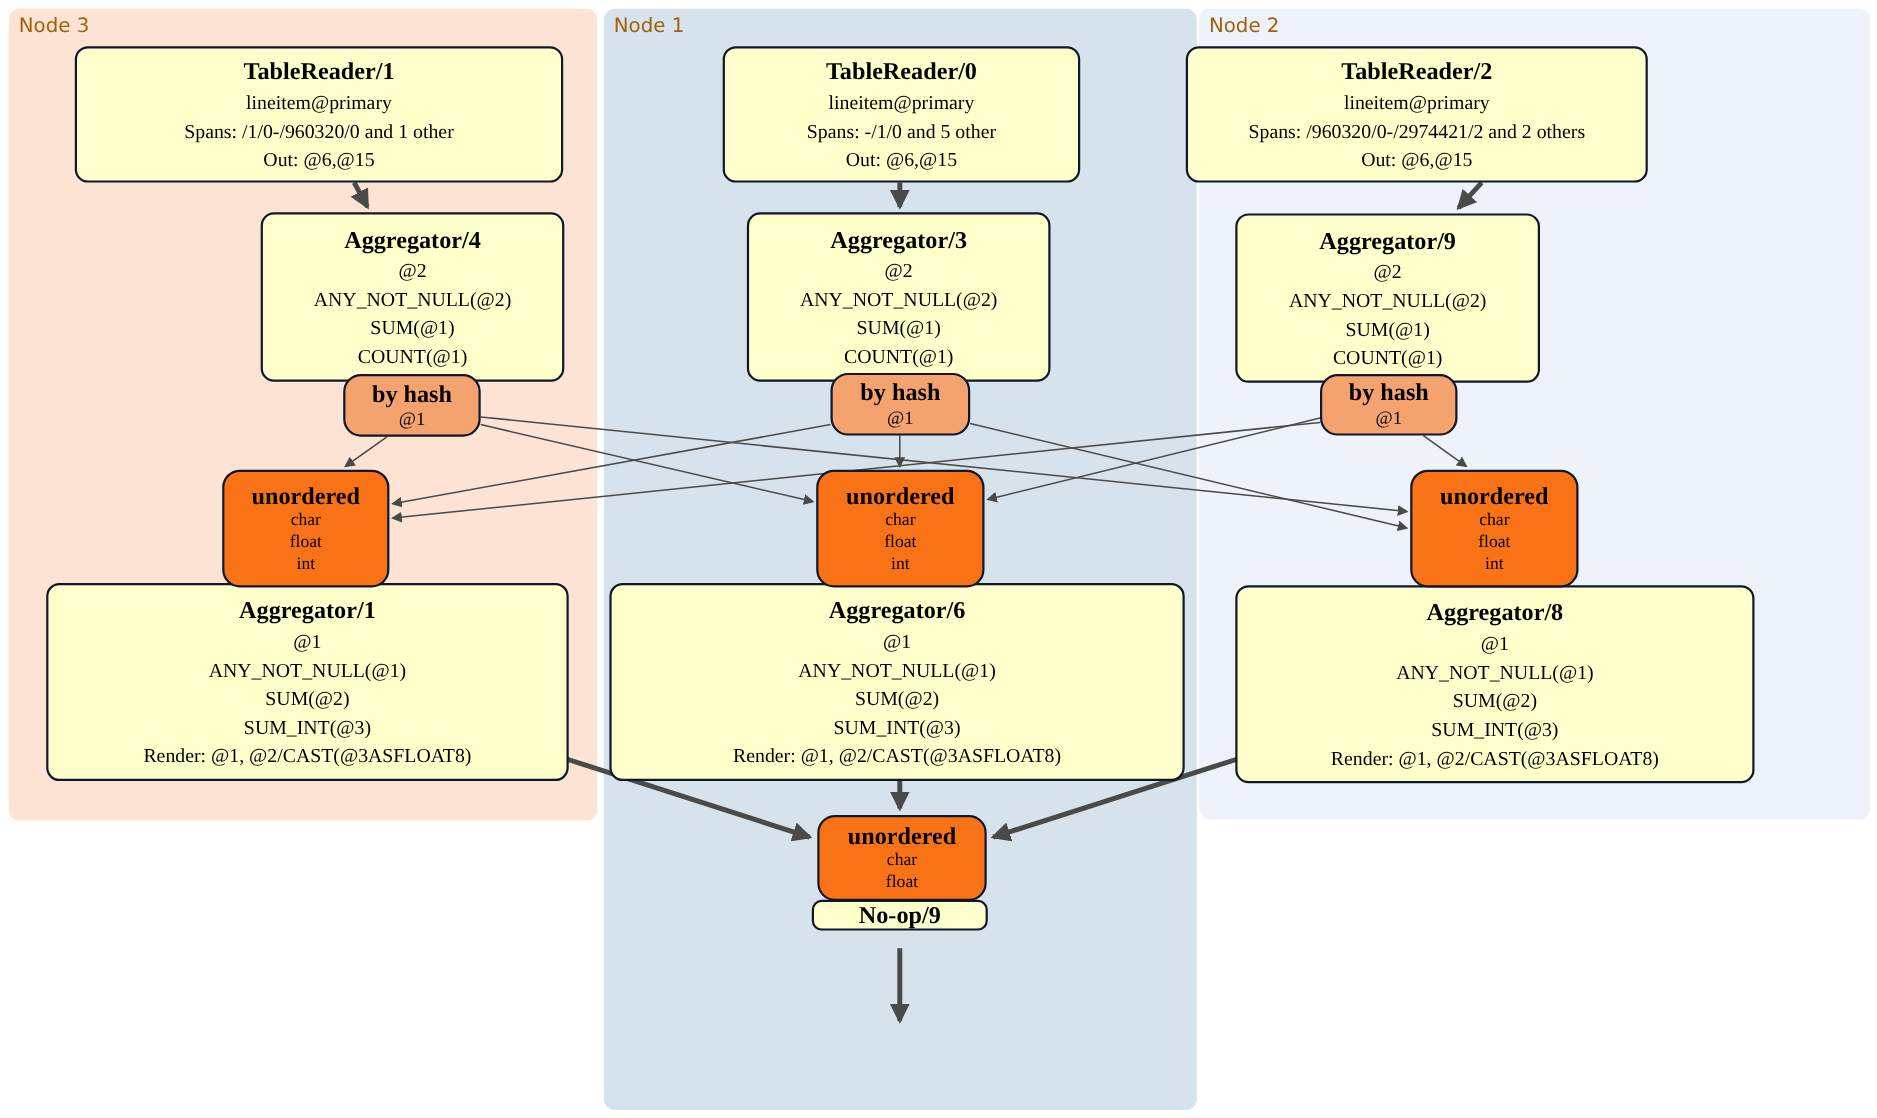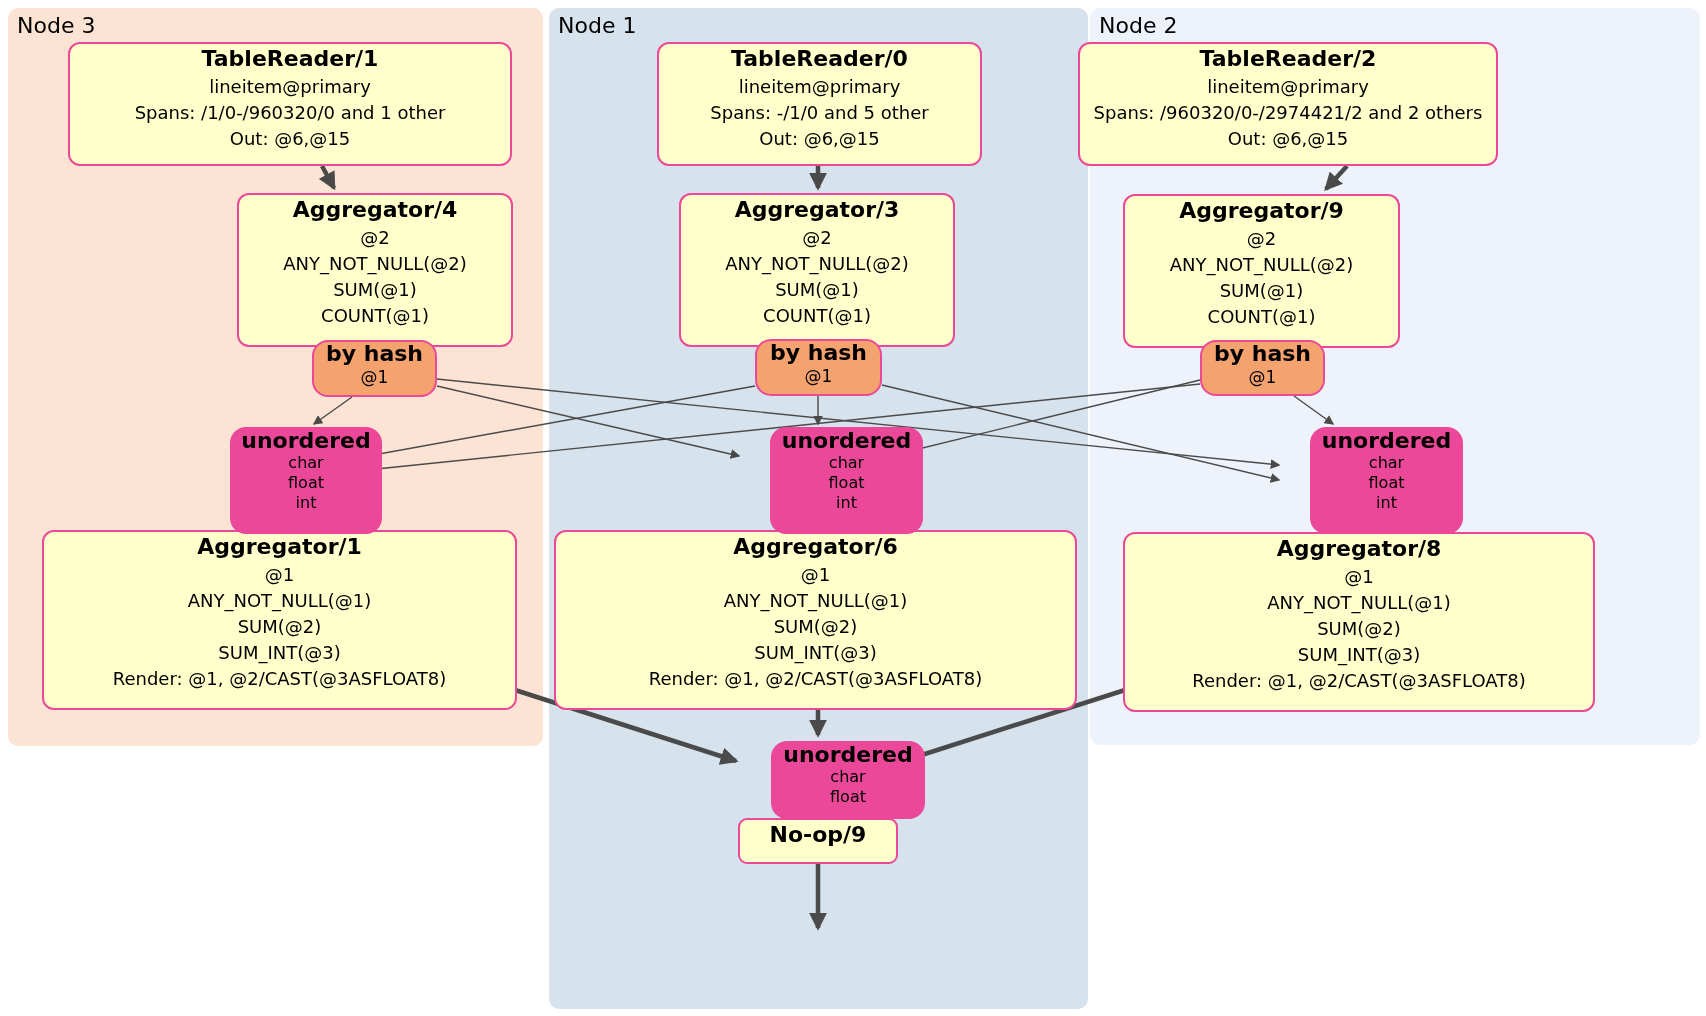--- a/index.html
+++ b/index.html
@@ -2,28 +2,28 @@
 <html><head>
 <meta charset="utf-8">
 <style>
   html,body{margin:0;padding:0;background:#ffffff;}
   #stage{position:relative;width:1706px;height:1016px;background:#ffffff;
          font-family:"DejaVu Sans",sans-serif;color:#000;overflow:hidden;}
   .panel{position:absolute;border-radius:10px;z-index:1;}
   .panel-node3{background:#fce3d4;}
   .panel-node1{background:#d6e2ec;}
   .panel-node2{background:#edf2fb;}
-  .plabel{position:absolute;left:9px;top:5px;font-size:22px;color:#000000;}
+  .plabel{position:absolute;left:9px;top:5px;font-size:18px;color:#a16207;}
   #edges{position:absolute;left:0;top:0;z-index:2;}
-  .box{position:absolute;box-sizing:border-box;border:2px solid #ec4899;z-index:3;
-       display:flex;flex-direction:column;align-items:center;justify-content:flex-start;
-       text-align:center;white-space:nowrap;}
+  .box{position:absolute;box-sizing:border-box;border:2px solid #0f172a;z-index:3;
+       display:flex;flex-direction:column;align-items:center;justify-content:center;
+       text-align:center;white-space:nowrap;font-family:Liberation Serif, serif;}
   .proc{background:#ffffcc;border-radius:12px;}
   .router{background:#f4a26e;border-radius:16px;}
-  .sync{background:#ec4899;border-radius:16px;margin-left:28px;}
+  .sync{background:#f97316;border-radius:16px;}
   .endbox{background:#ffffcc;border-radius:9px;}
   .t{font-weight:bold;font-size:22px;line-height:30px;}
   .router .t,.sync .t{font-size:22px;line-height:24px;}
   .l{font-size:18px;line-height:26px;}
   .router .l{font-size:17px;line-height:22px;}
   .sync .l{font-size:16px;line-height:20px;}
 </style>
 </head>
 <body>
 
@@ -161,21 +161,21 @@
     <div class="l">float</div>
     <div class="l">int</div>
   </div>
   <div class="box sync" style="left:1282px;top:427px;width:153px;height:107px;z-index:4">
     <div class="t">unordered</div>
     <div class="l">char</div>
     <div class="l">float</div>
     <div class="l">int</div>
   </div>
 
-  <div class="box endbox" style="left:738px;top:818px;width:160px;height:46px">
+  <div class="box endbox" style="left:738px;top:818px;width:160px;height:28px">
     <div class="t">No-op/9</div>
   </div>
   <div class="box sync" style="left:743px;top:741px;width:154px;height:78px;z-index:4">
     <div class="t">unordered</div>
     <div class="l">char</div>
     <div class="l">float</div>
   </div>
 
 </div>
 

